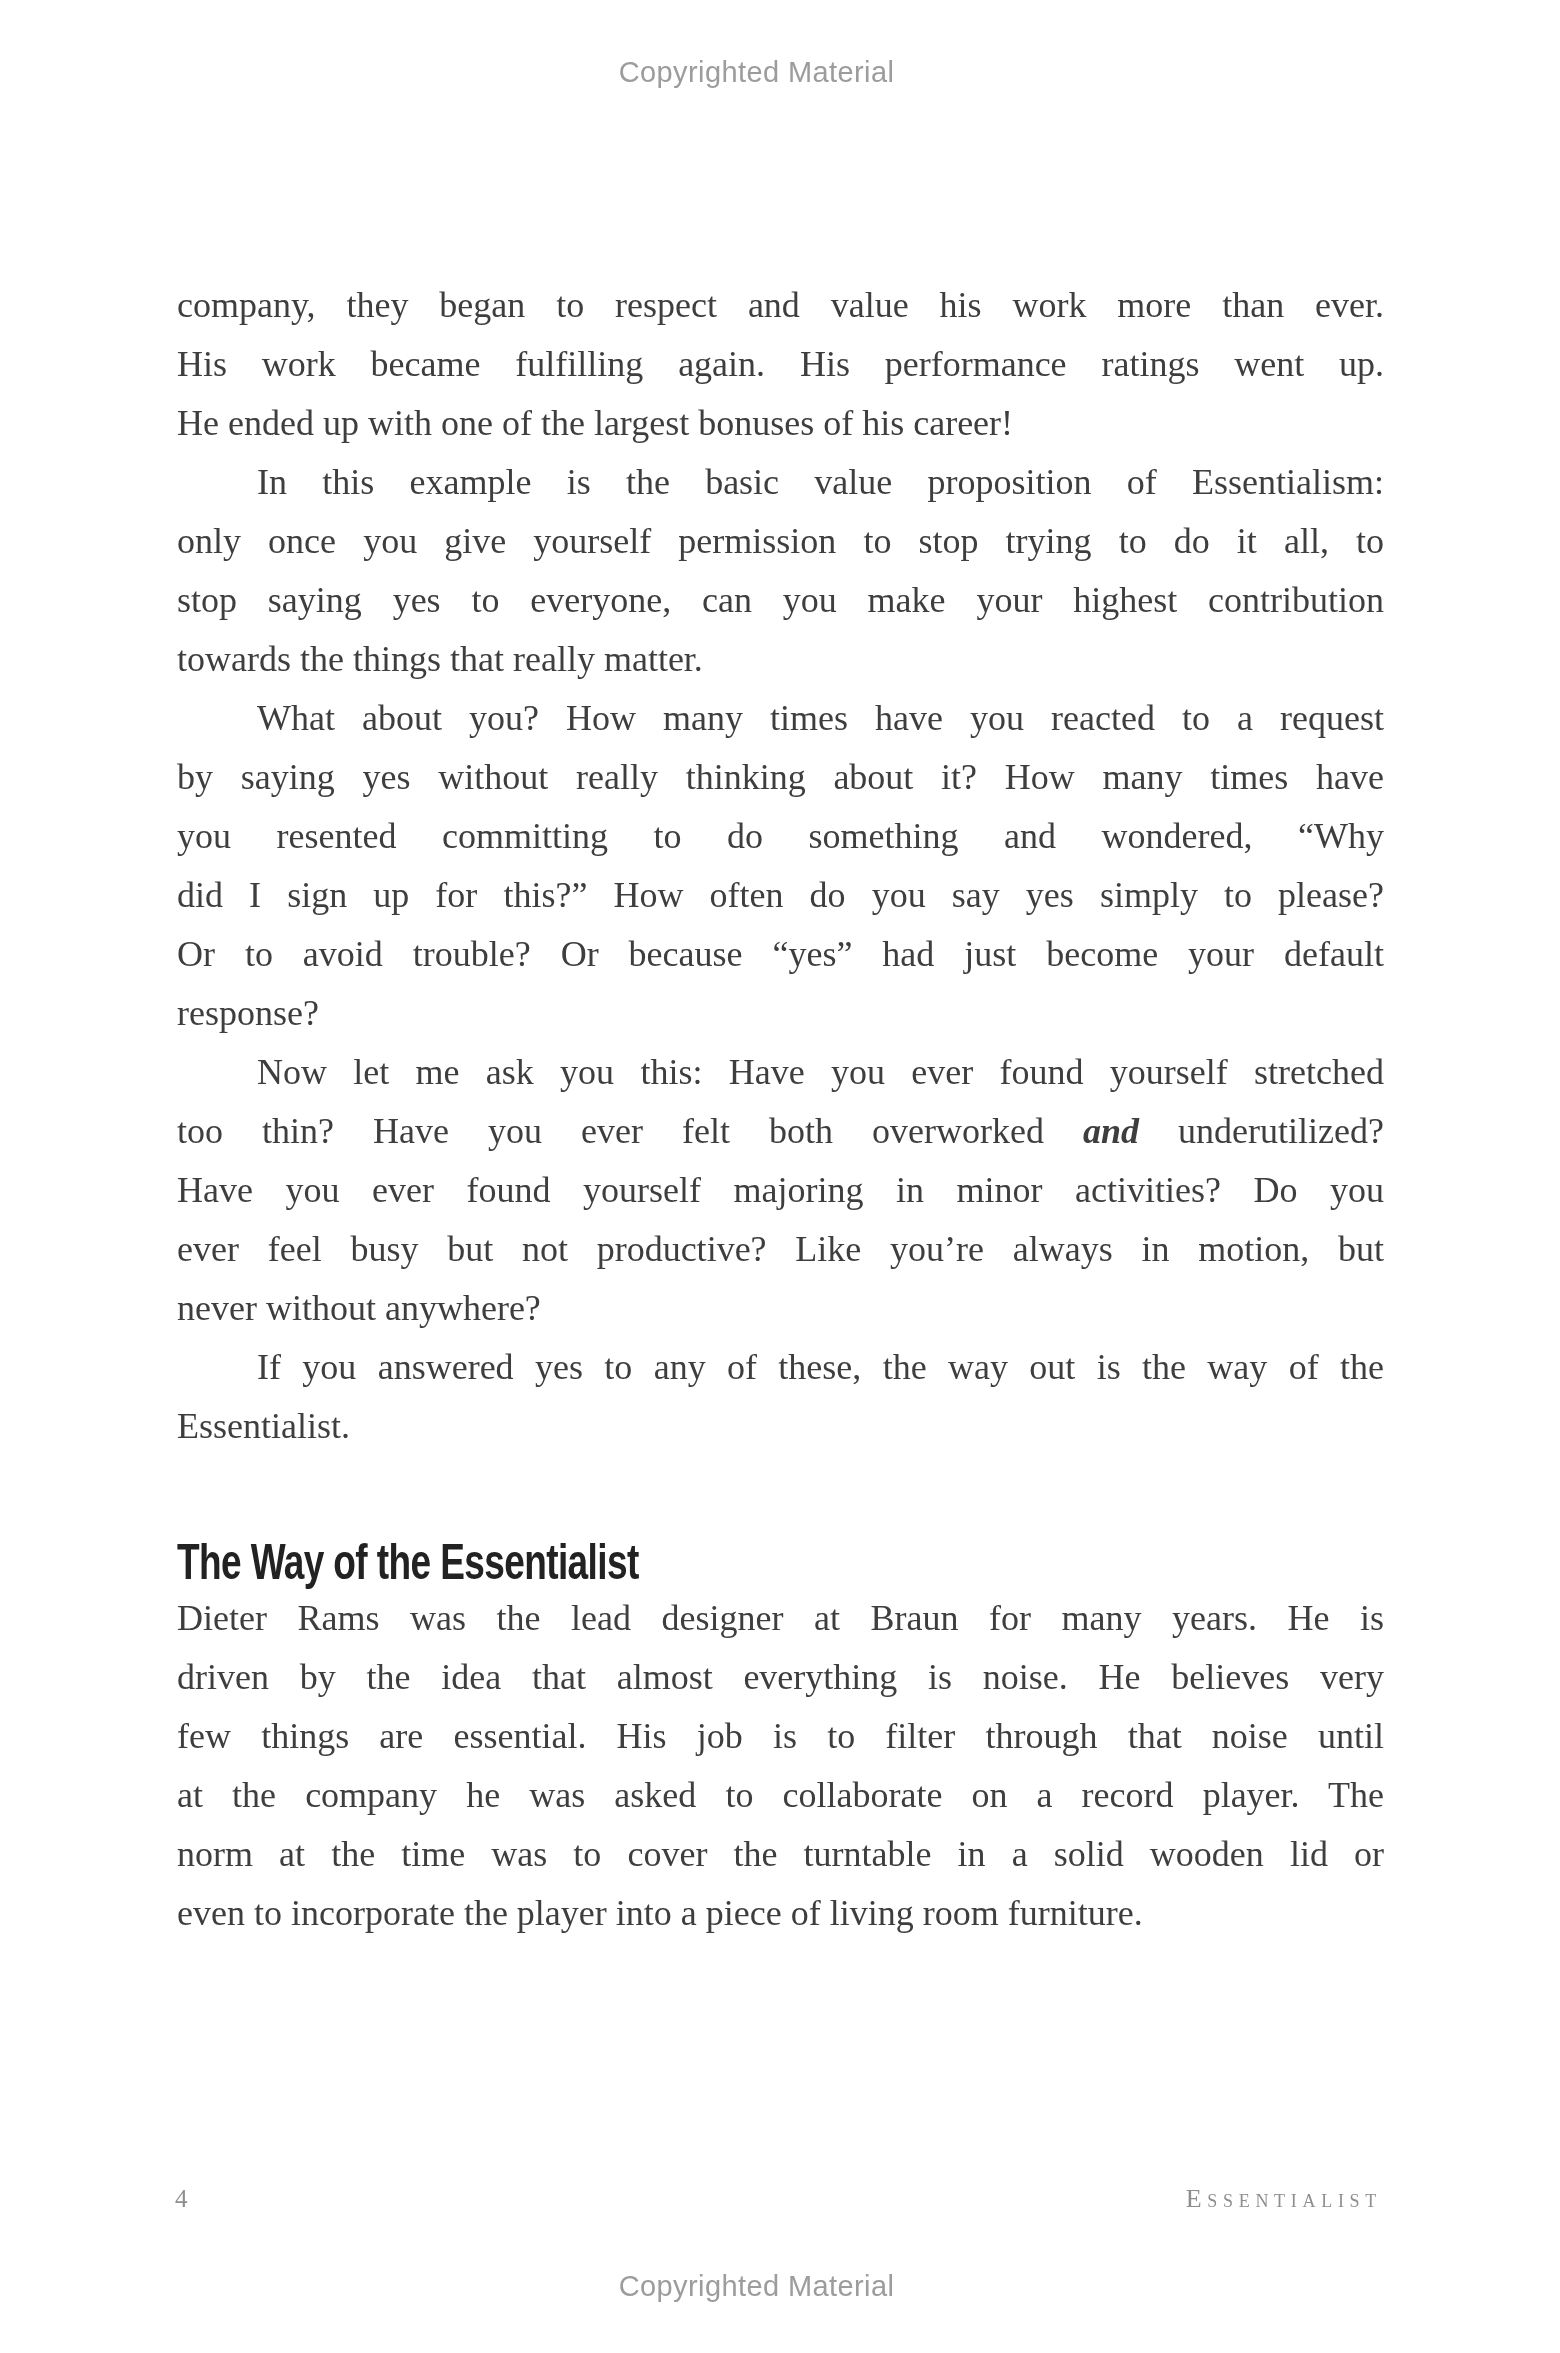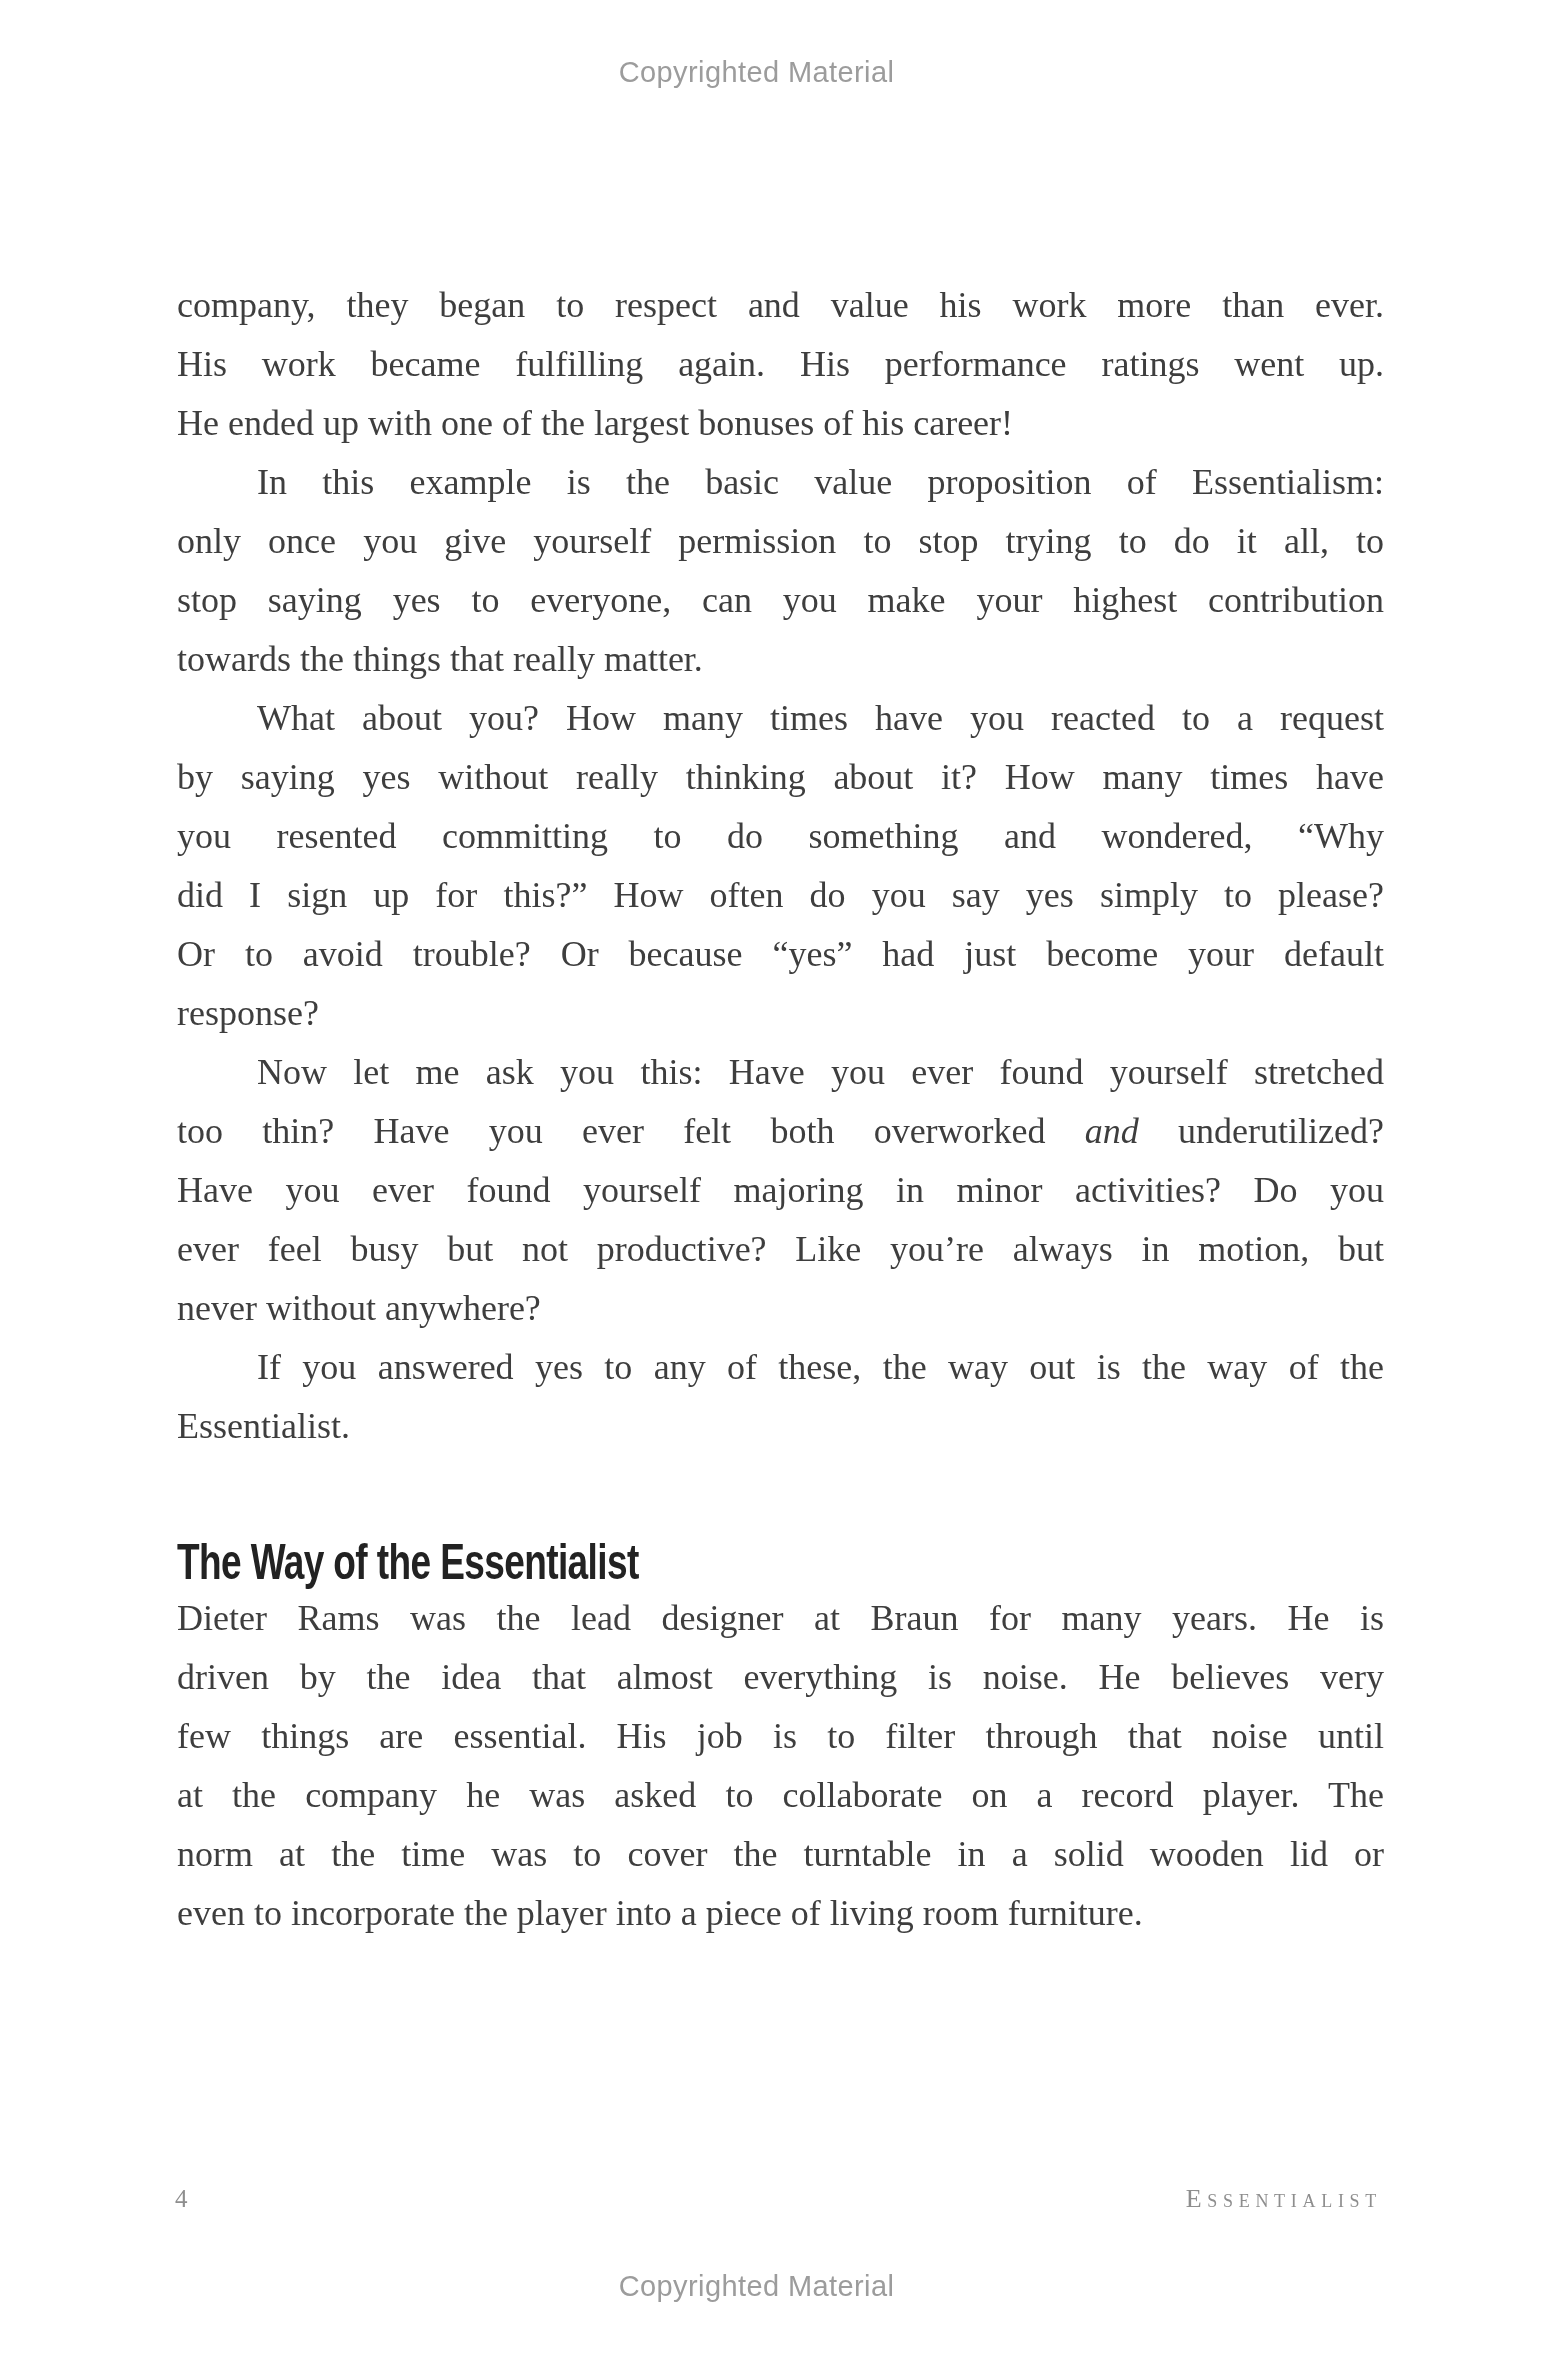--- a/index.html
+++ b/index.html
@@ -37,21 +37,21 @@
   .para{margin:0;}
   .line{
     height:59px;line-height:59px;
     text-align:justify;
     text-align-last:justify;
     text-justify:inter-word;
     white-space:normal;
   }
   .line.last{text-align-last:left;}
   .line.indented{text-indent:80px;}
-  .line .em{font-style:italic;}
+  .line .em{font-style:italic;font-weight:bold;}
   h1.section-heading{
     margin:79px 0 0 0;
     height:54px;line-height:54px;
     font-family:"Liberation Sans",sans-serif;
     font-weight:700;
     font-size:50px;
     letter-spacing:-0.8px;
     color:var(--heading-text);
     transform:scaleX(0.74);
     transform-origin:0 50%;

